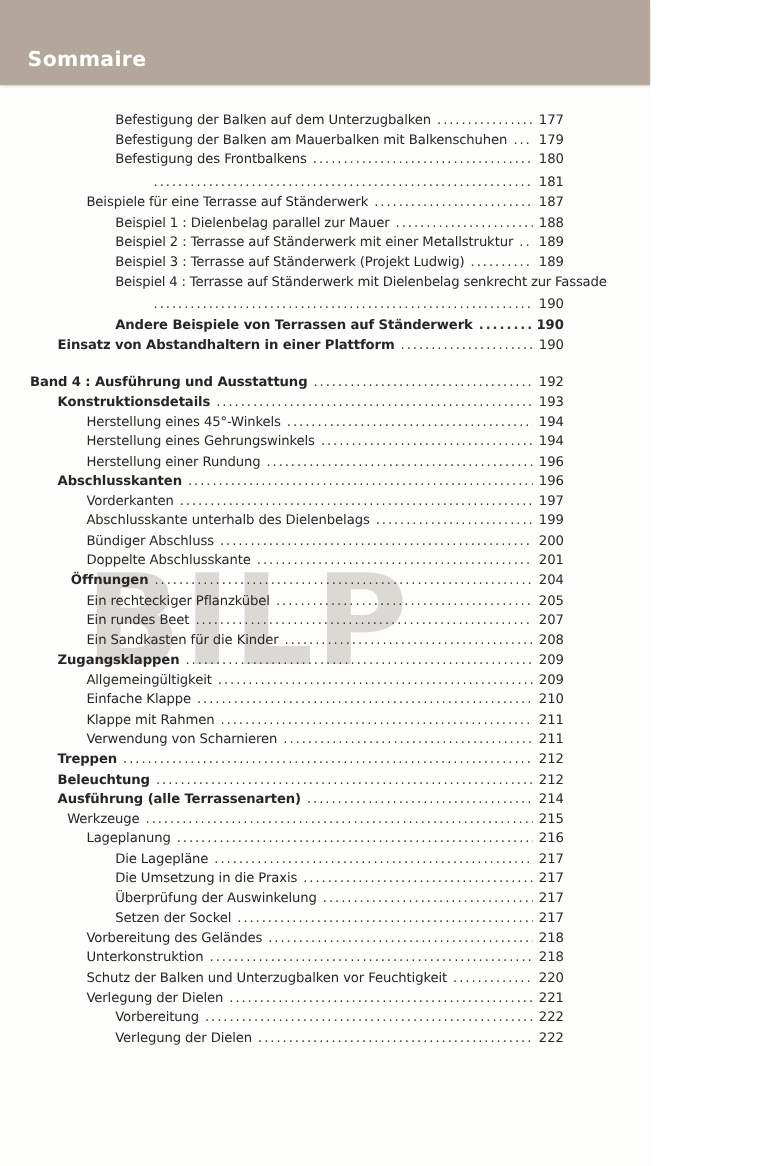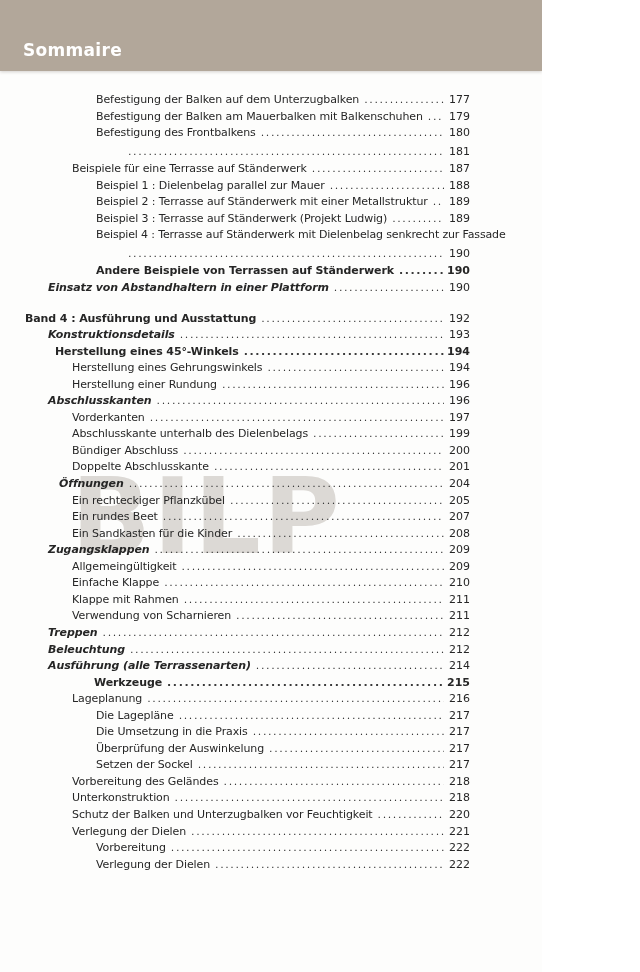--- a/index.html
+++ b/index.html
@@ -23,21 +23,21 @@
   
   .toc{position:relative;z-index:1;padding:21px 72px 0 25px;}
   .row{display:flex;align-items:baseline;line-height:16.55px;white-space:nowrap;}
   .row .label{flex:0 0 auto;letter-spacing:-.1px;}
   .row .dots{flex:1 1 auto;overflow:hidden;letter-spacing:1.6px;padding-left:5px;color:#3a3a3a;}
   .row .num{flex:0 0 auto;width:26px;text-align:right;}
   .row.cont{margin-top:2px;margin-bottom:1px;}
   .row.cont .dots{padding-left:0;}
   .row.wrapfirst .label{letter-spacing:-.15px;}
   .b{font-weight:bold;}
-  .bi{font-weight:bold;font-style:italic;}
+  .bi{font-weight:bold;}
   .gap{height:14px;}
 </style>
 </head>
 <body>
 
 <div class="page">
 
   <header class="band">
     <div class="band-title">Sommaire</div>
   </header>
@@ -111,21 +111,21 @@
         <div class="row" style="margin-left: 0px;">
     <span class="label b">Band 4 : Ausführung und Ausstattung</span>
     <span class="dots">............................................................................................................................................................................................................................................................................................................</span>
     <span class="num">192</span>
   </div>
         <div class="row" style="margin-left: 23px;">
     <span class="label bi">Konstruktionsdetails</span>
     <span class="dots">............................................................................................................................................................................................................................................................................................................</span>
     <span class="num">193</span>
   </div>
-        <div class="row" style="margin-left: 30px; font-weight: bold;">
+        <div class="row" style="margin-left: 47px;">
     <span class="label">Herstellung eines 45°-Winkels</span>
     <span class="dots">............................................................................................................................................................................................................................................................................................................</span>
     <span class="num">194</span>
   </div>
         <div class="row" style="margin-left: 47px;">
     <span class="label">Herstellung eines Gehrungswinkels</span>
     <span class="dots">............................................................................................................................................................................................................................................................................................................</span>
     <span class="num">194</span>
   </div>
         <div class="row" style="margin-left: 47px;">
@@ -211,21 +211,21 @@
         <div class="row" style="margin-left: 23px;">
     <span class="label bi">Beleuchtung</span>
     <span class="dots">............................................................................................................................................................................................................................................................................................................</span>
     <span class="num">212</span>
   </div>
         <div class="row" style="margin-left: 23px;">
     <span class="label bi">Ausführung (alle Terrassenarten)</span>
     <span class="dots">............................................................................................................................................................................................................................................................................................................</span>
     <span class="num">214</span>
   </div>
-        <div class="row" style="margin-left: 69px; font-weight: bold;">
+        <div class="row" style="margin-left: 31px;">
     <span class="label">Werkzeuge</span>
     <span class="dots">............................................................................................................................................................................................................................................................................................................</span>
     <span class="num">215</span>
   </div>
         <div class="row" style="margin-left: 47px;">
     <span class="label">Lageplanung</span>
     <span class="dots">............................................................................................................................................................................................................................................................................................................</span>
     <span class="num">216</span>
   </div>
         <div class="row" style="margin-left: 71px;">

